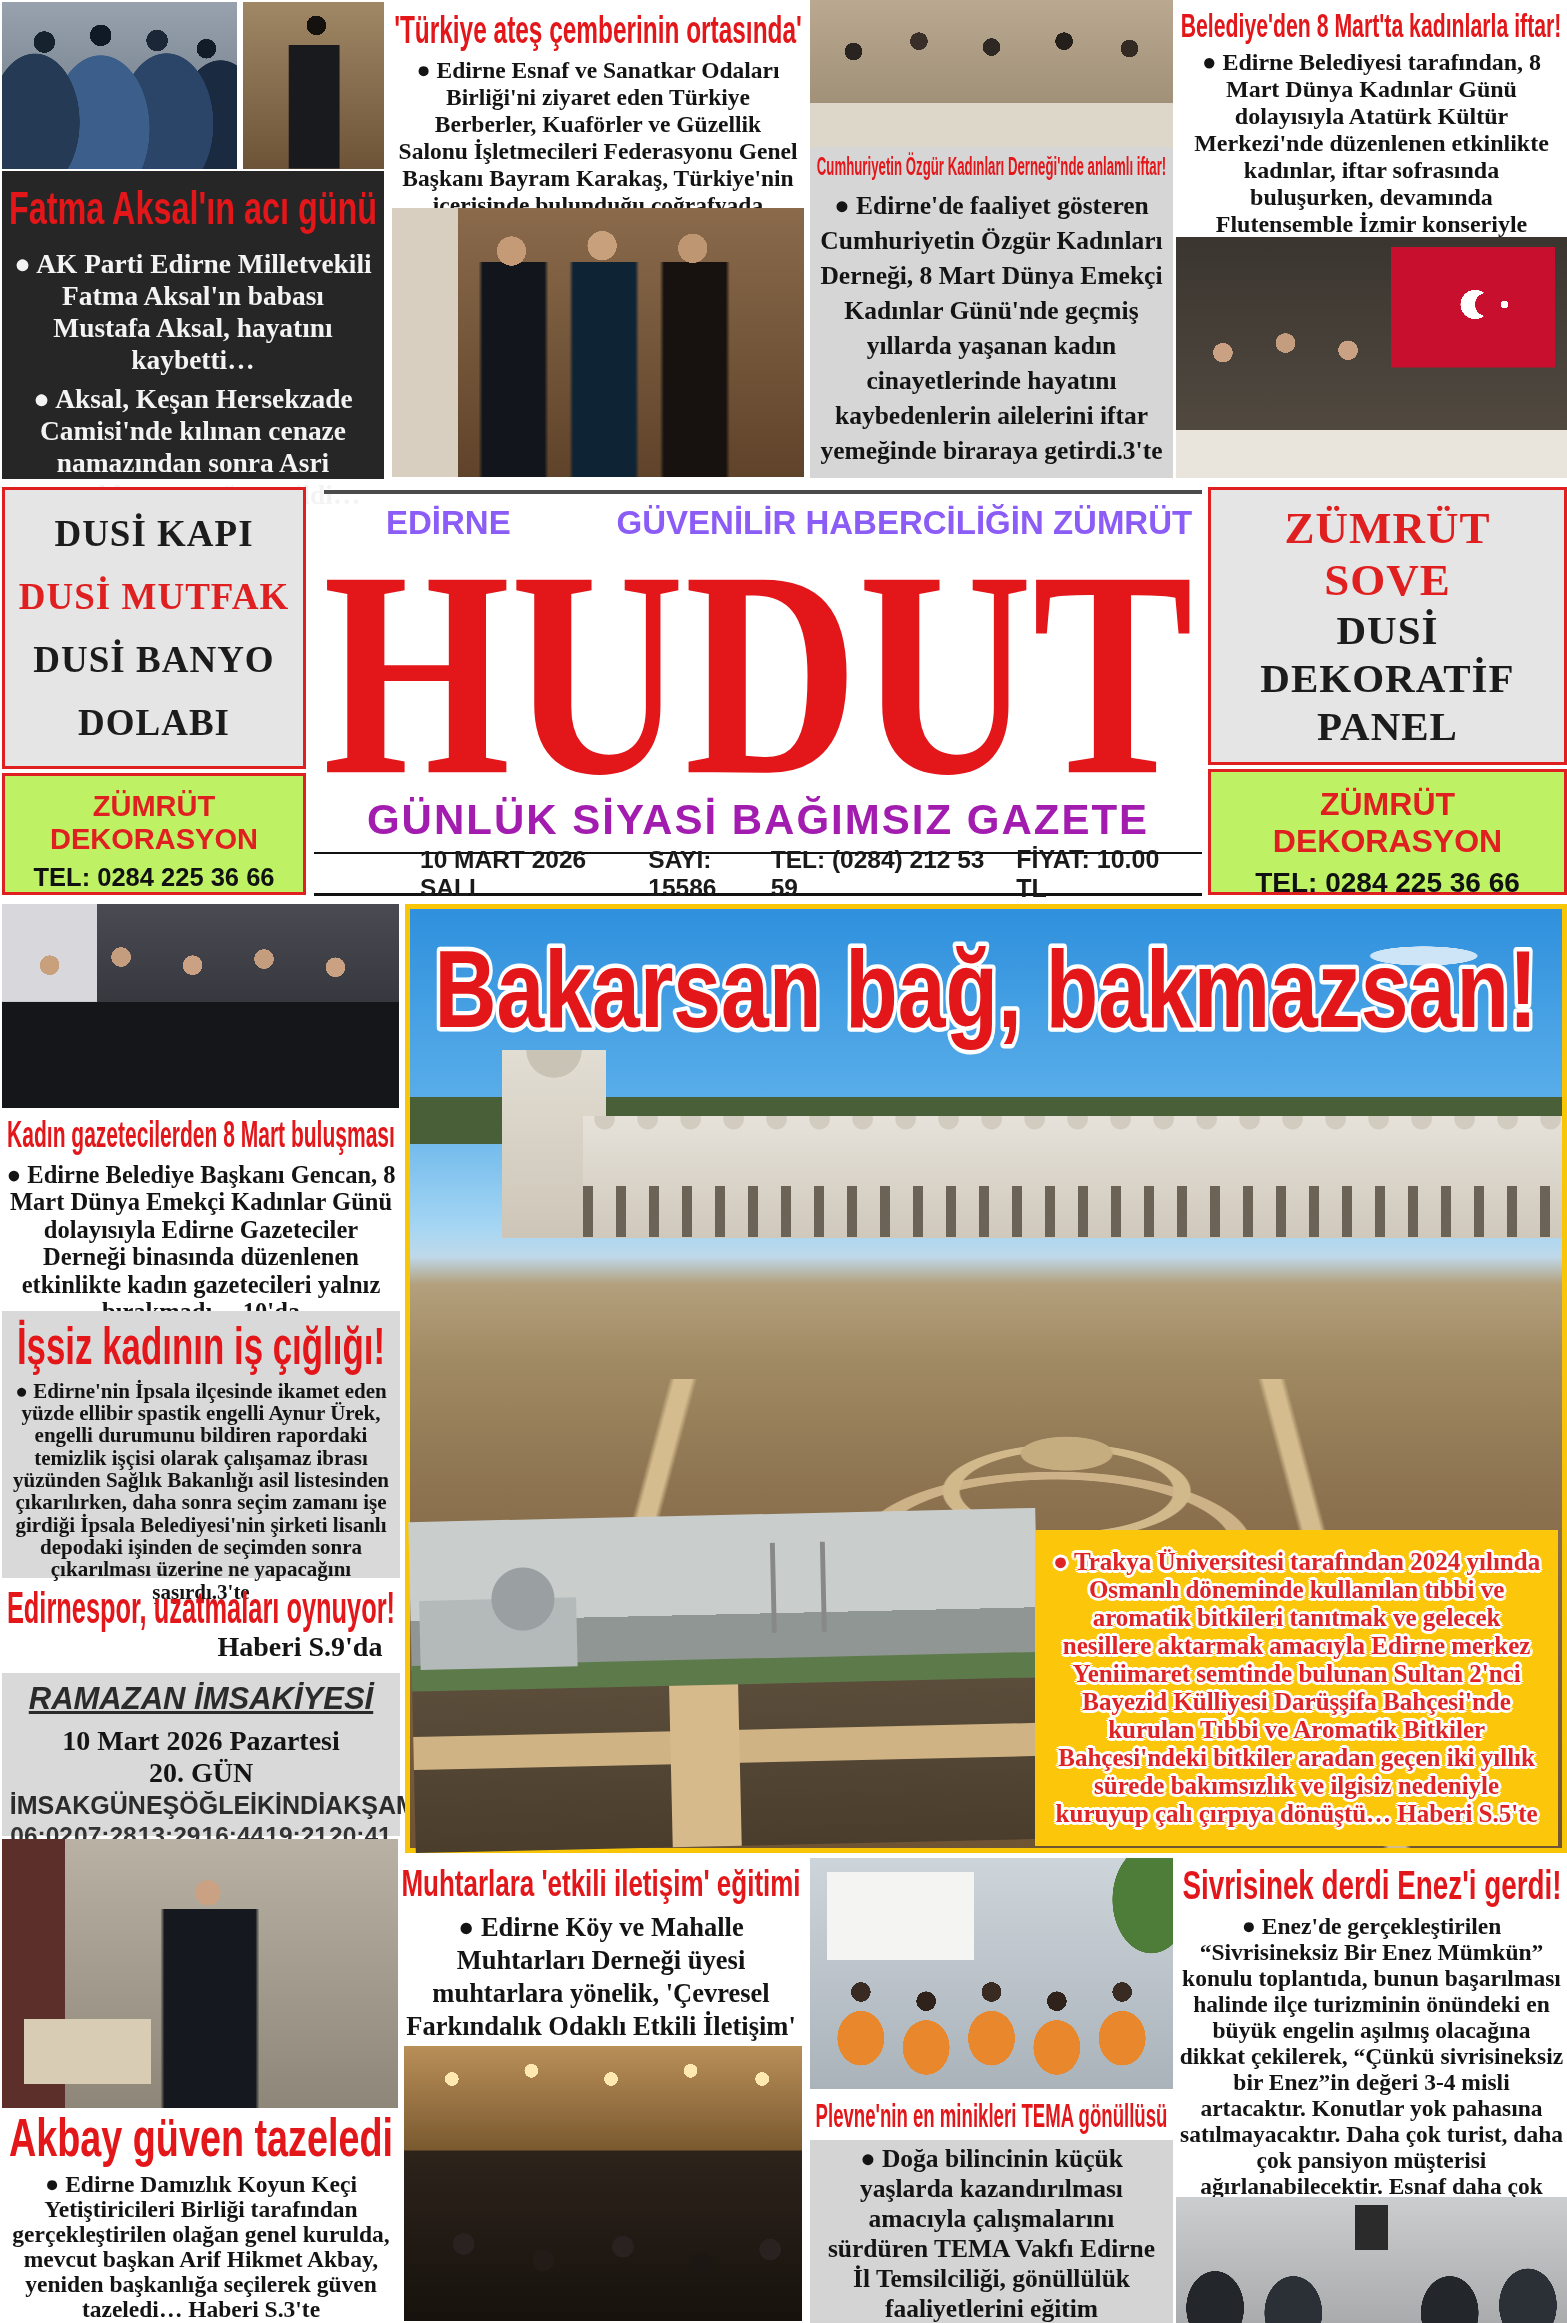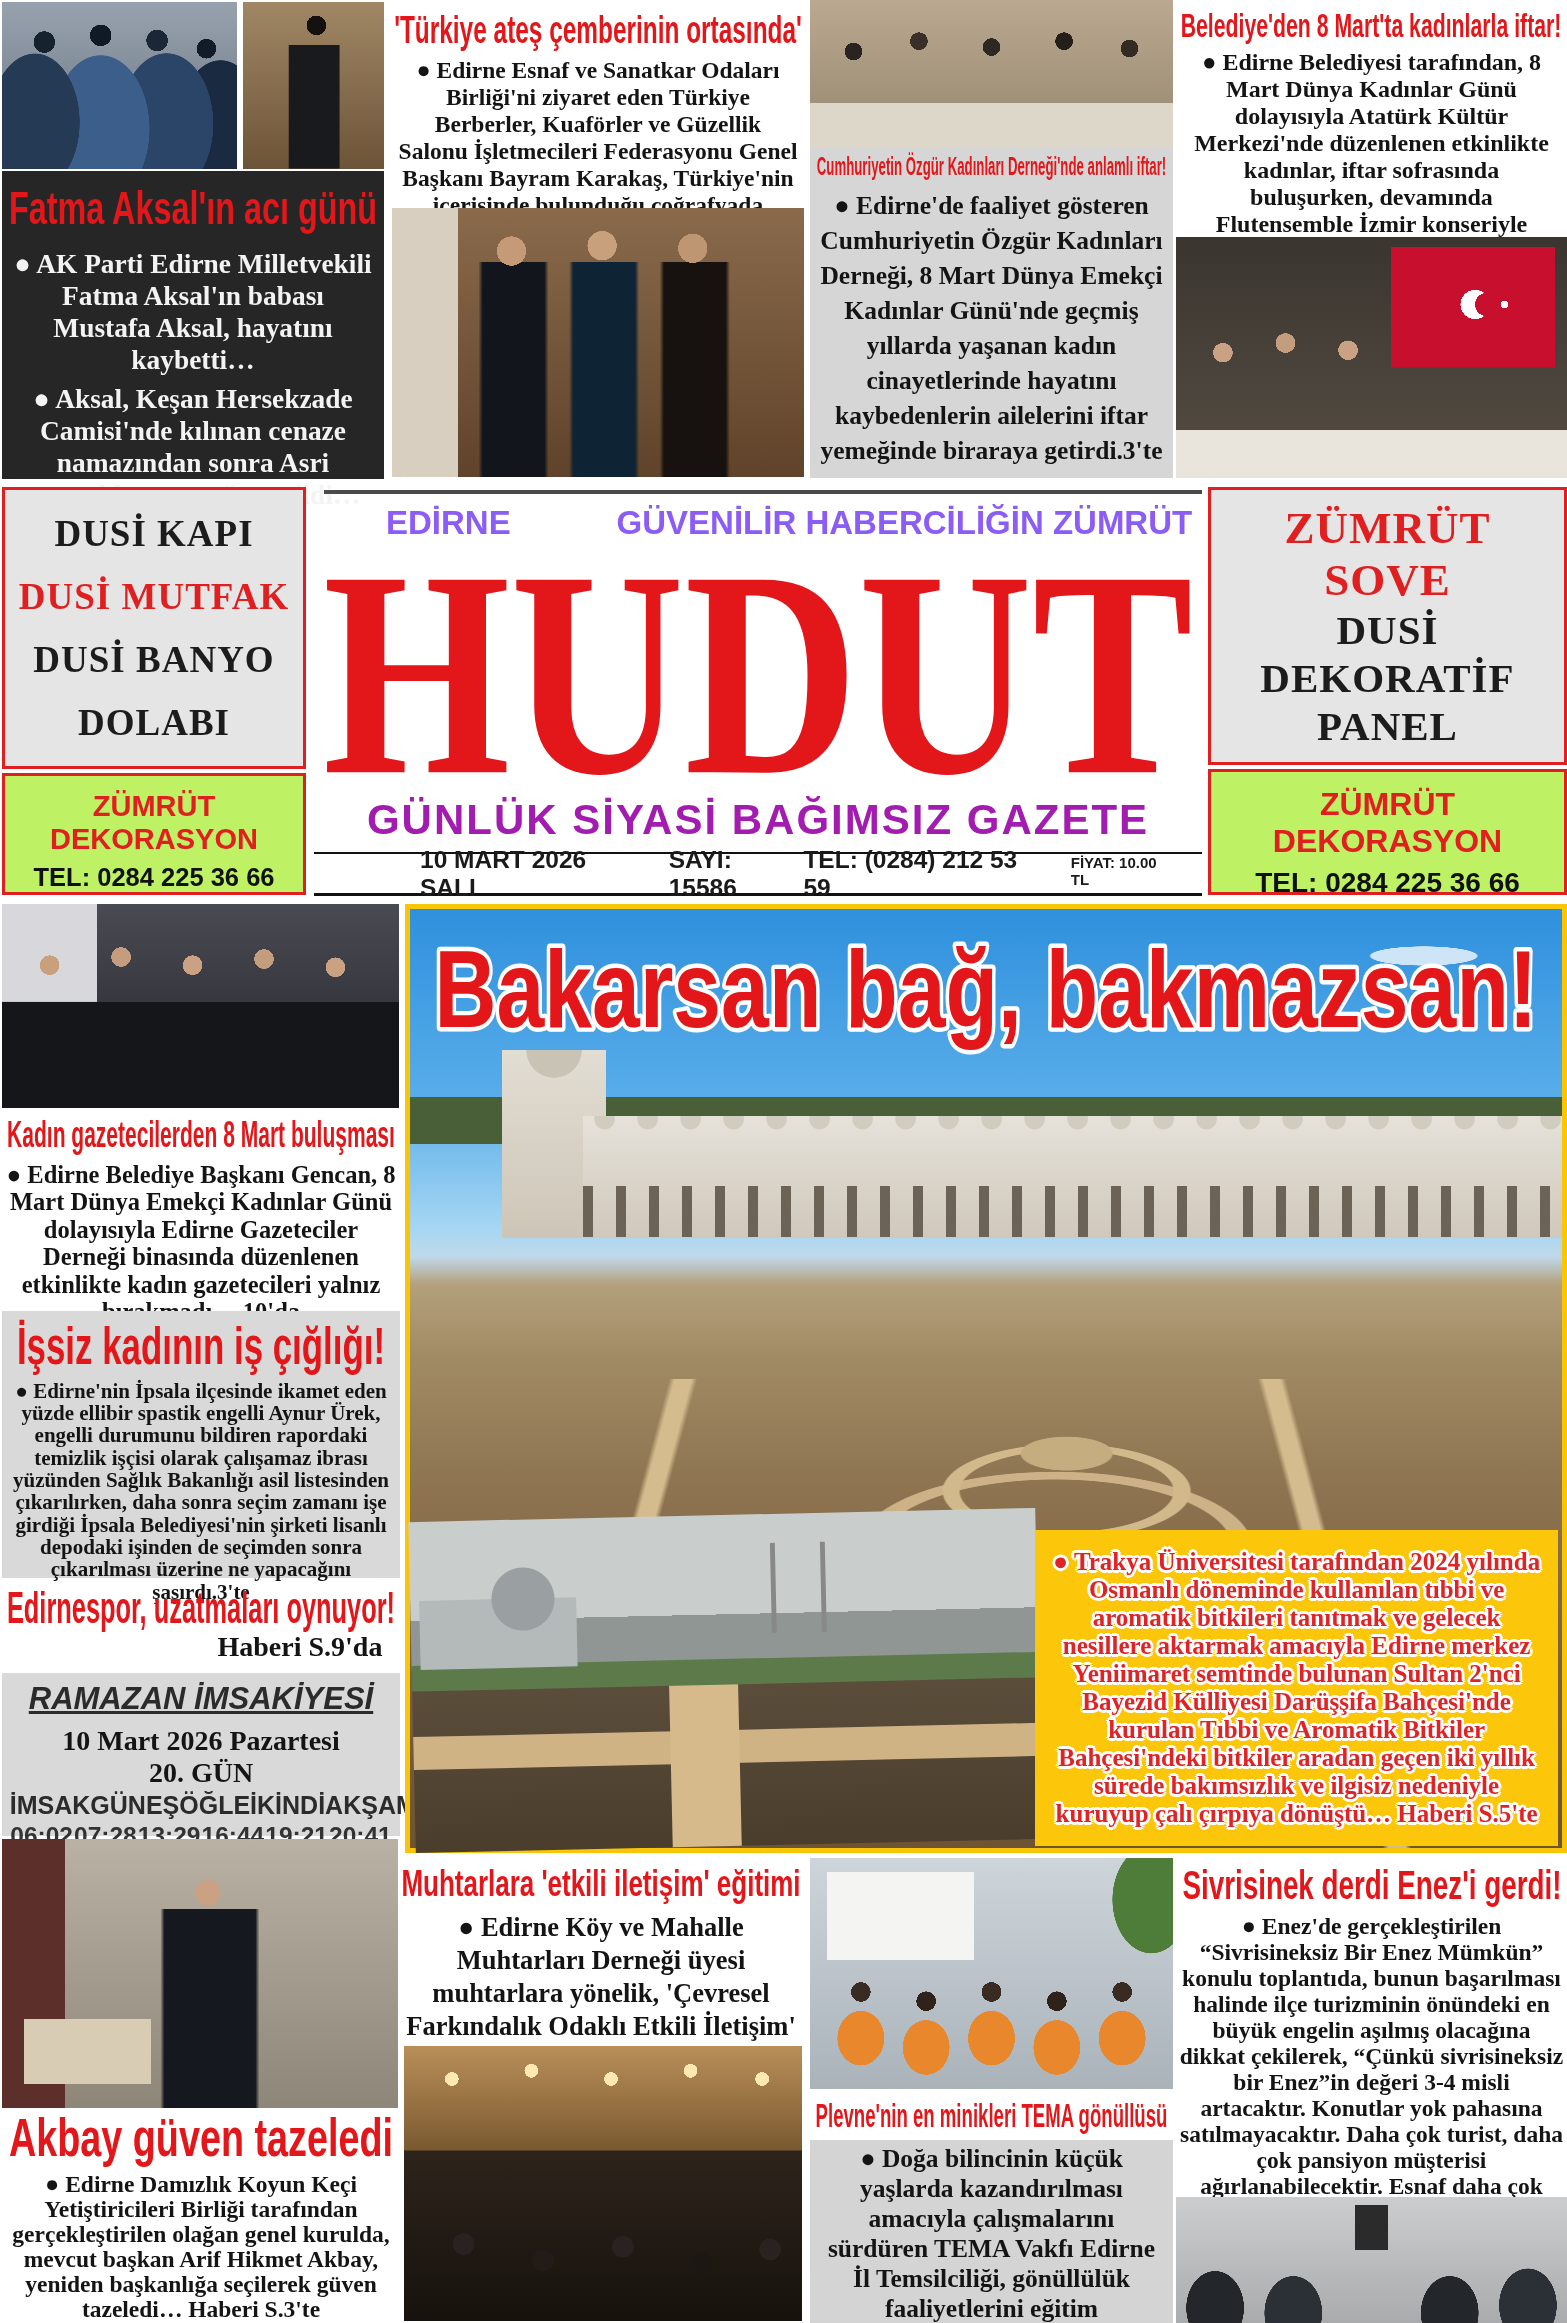--- a/index.html
+++ b/index.html
@@ -78,21 +78,21 @@
   #mh-rule{left:11.8px;top:7.8px;right:2px;height:3.9px;background:#4b4b4b;}
   #mh-row{left:74px;top:21.6px;right:11.8px;display:flex;justify-content:space-between;
     font-family:"Liberation Sans",sans-serif;font-weight:700;font-size:33px;color:#8b5cf6;}
   #hudut-wrap{left:4.9px;top:57px;width:882px;}
   #mh-subtitle{left:0;top:314px;width:100%;text-align:center;font-family:"Liberation Sans",sans-serif;
     font-weight:700;font-size:42px;letter-spacing:2px;color:#a21caf;}
   #dateline{left:2px;right:2px;top:370px;height:39px;border-top:2.9px solid #111;border-bottom:3.9px solid #111;
     display:flex;align-items:center;justify-content:space-between;padding:0 25.5px 0 106px;
     font-family:"Liberation Sans",sans-serif;font-weight:700;font-size:24.5px;color:#1a1a1a;}
   #dateline .grp{display:flex;gap:25.5px;align-items:baseline;}
-  #dateline .price{font-size:15px;}
+  #dateline .price{font-size:25px;}
 
   
   .ad-white{position:absolute;left:0;right:0;border:3.9px solid #e02020;background:#e5e5e5;
     display:flex;flex-direction:column;justify-content:space-around;align-items:center;
     font-family:"Liberation Serif",serif;font-weight:700;letter-spacing:1px;text-align:center;}
   .ad-pink{position:absolute;left:0;right:0;bottom:0;border:3.9px solid #e02020;background:#bef264;
     text-align:center;font-family:"Liberation Sans",sans-serif;font-weight:700;}
   .ad-red{color:#e02020;} .ad-black{color:#1c1c1c;}
   .ad-brand{color:#e02020;margin-top:13.7px;} .ad-tel{color:#111;margin-top:7.8px;}
   #ad-left{left:2px;top:487px;width:304px;height:408px;}

